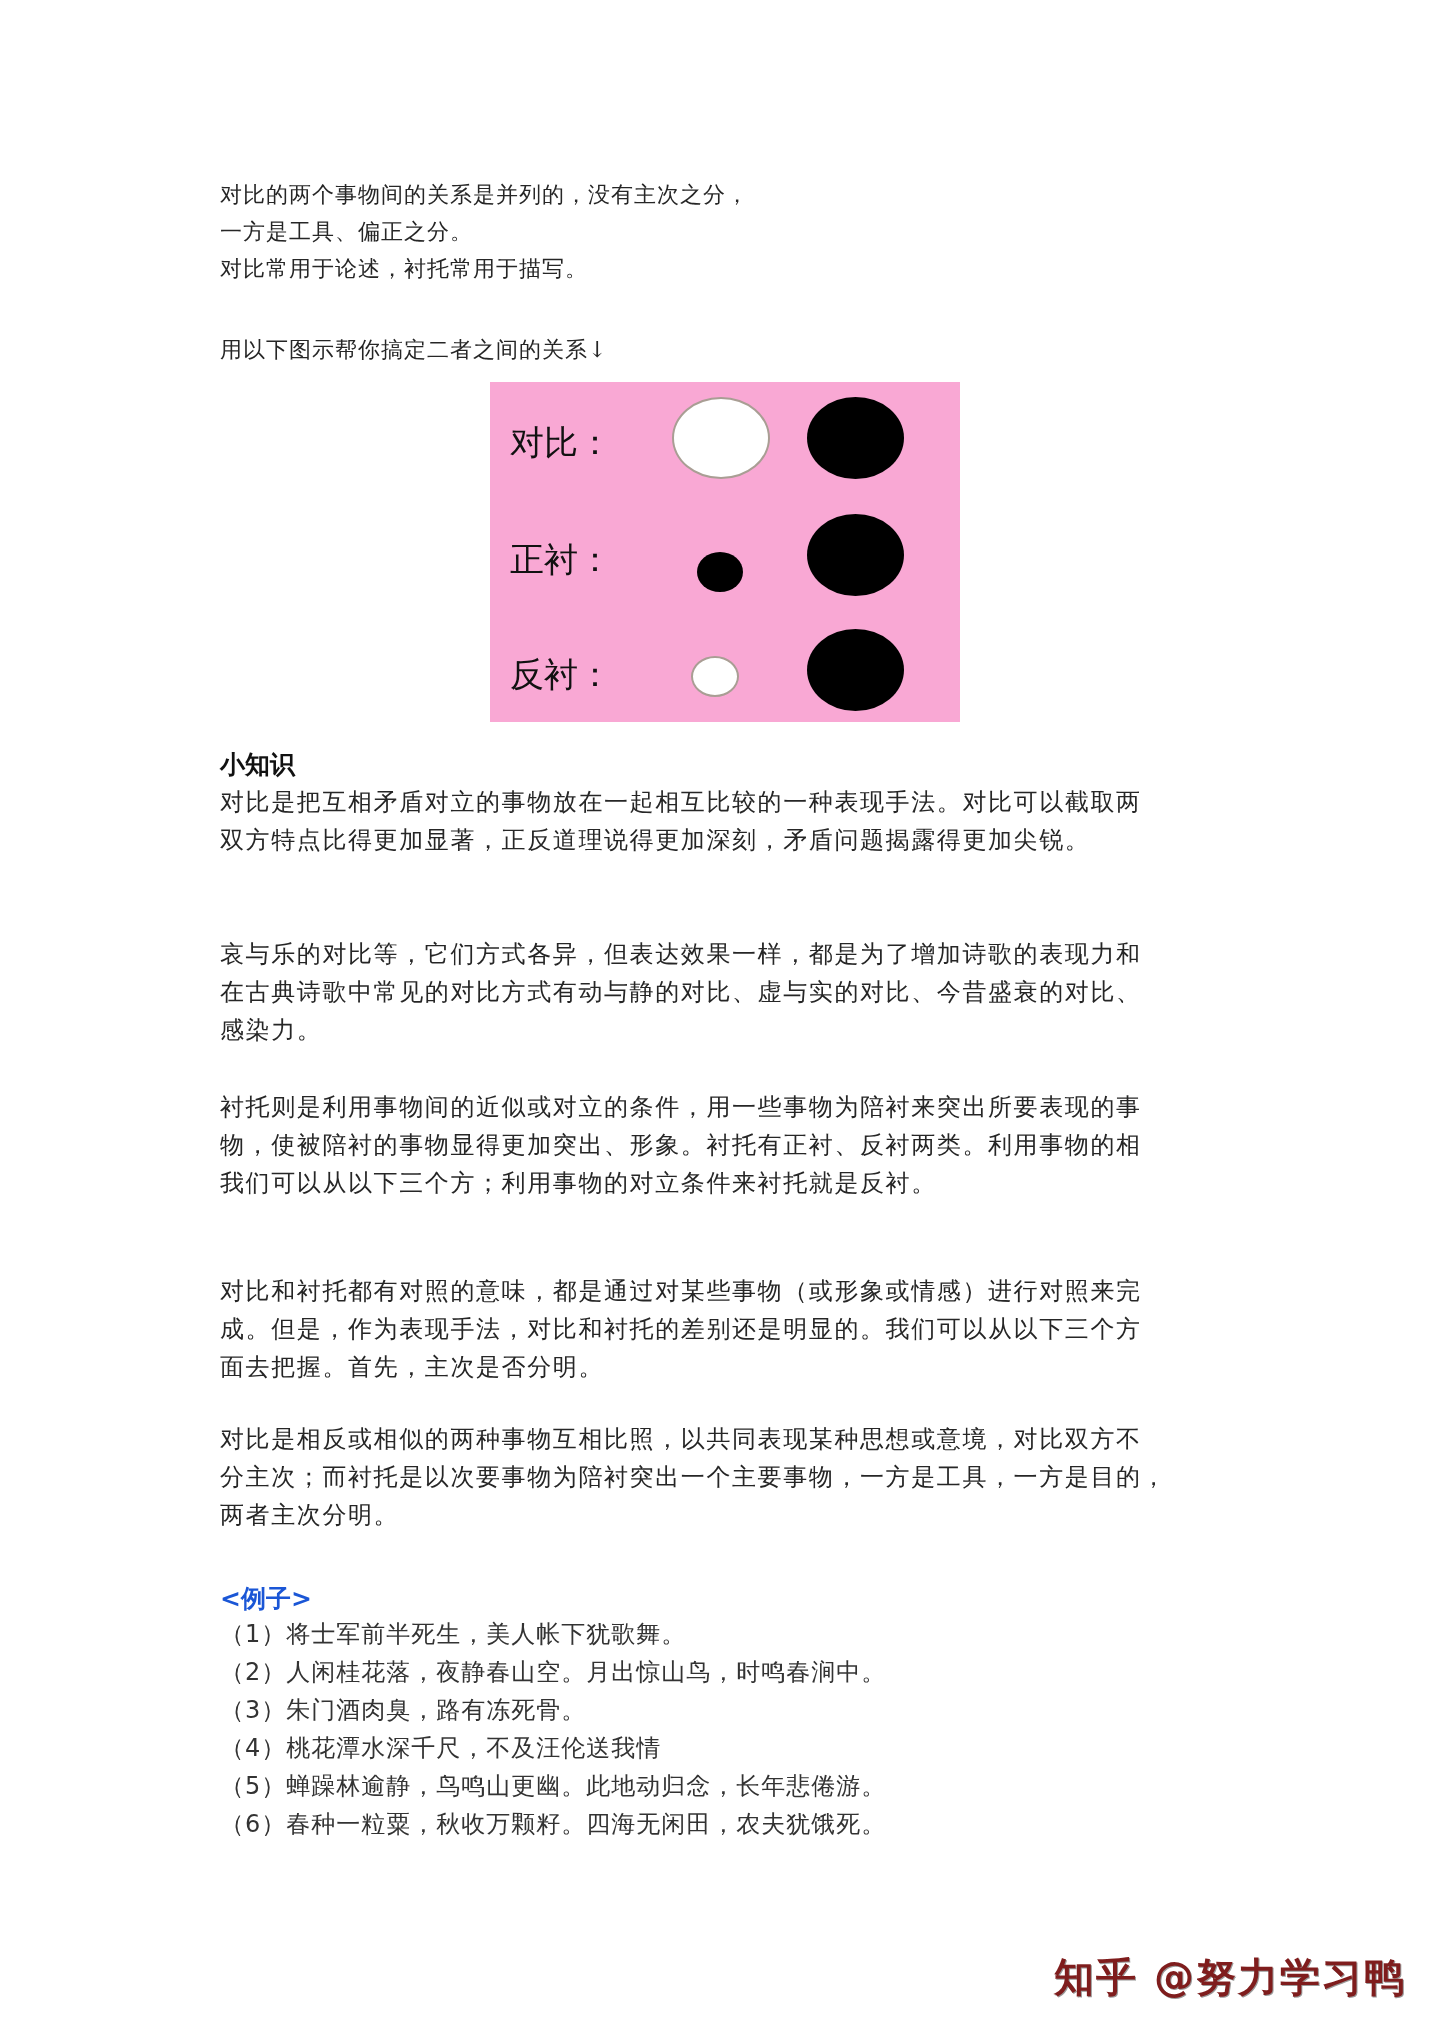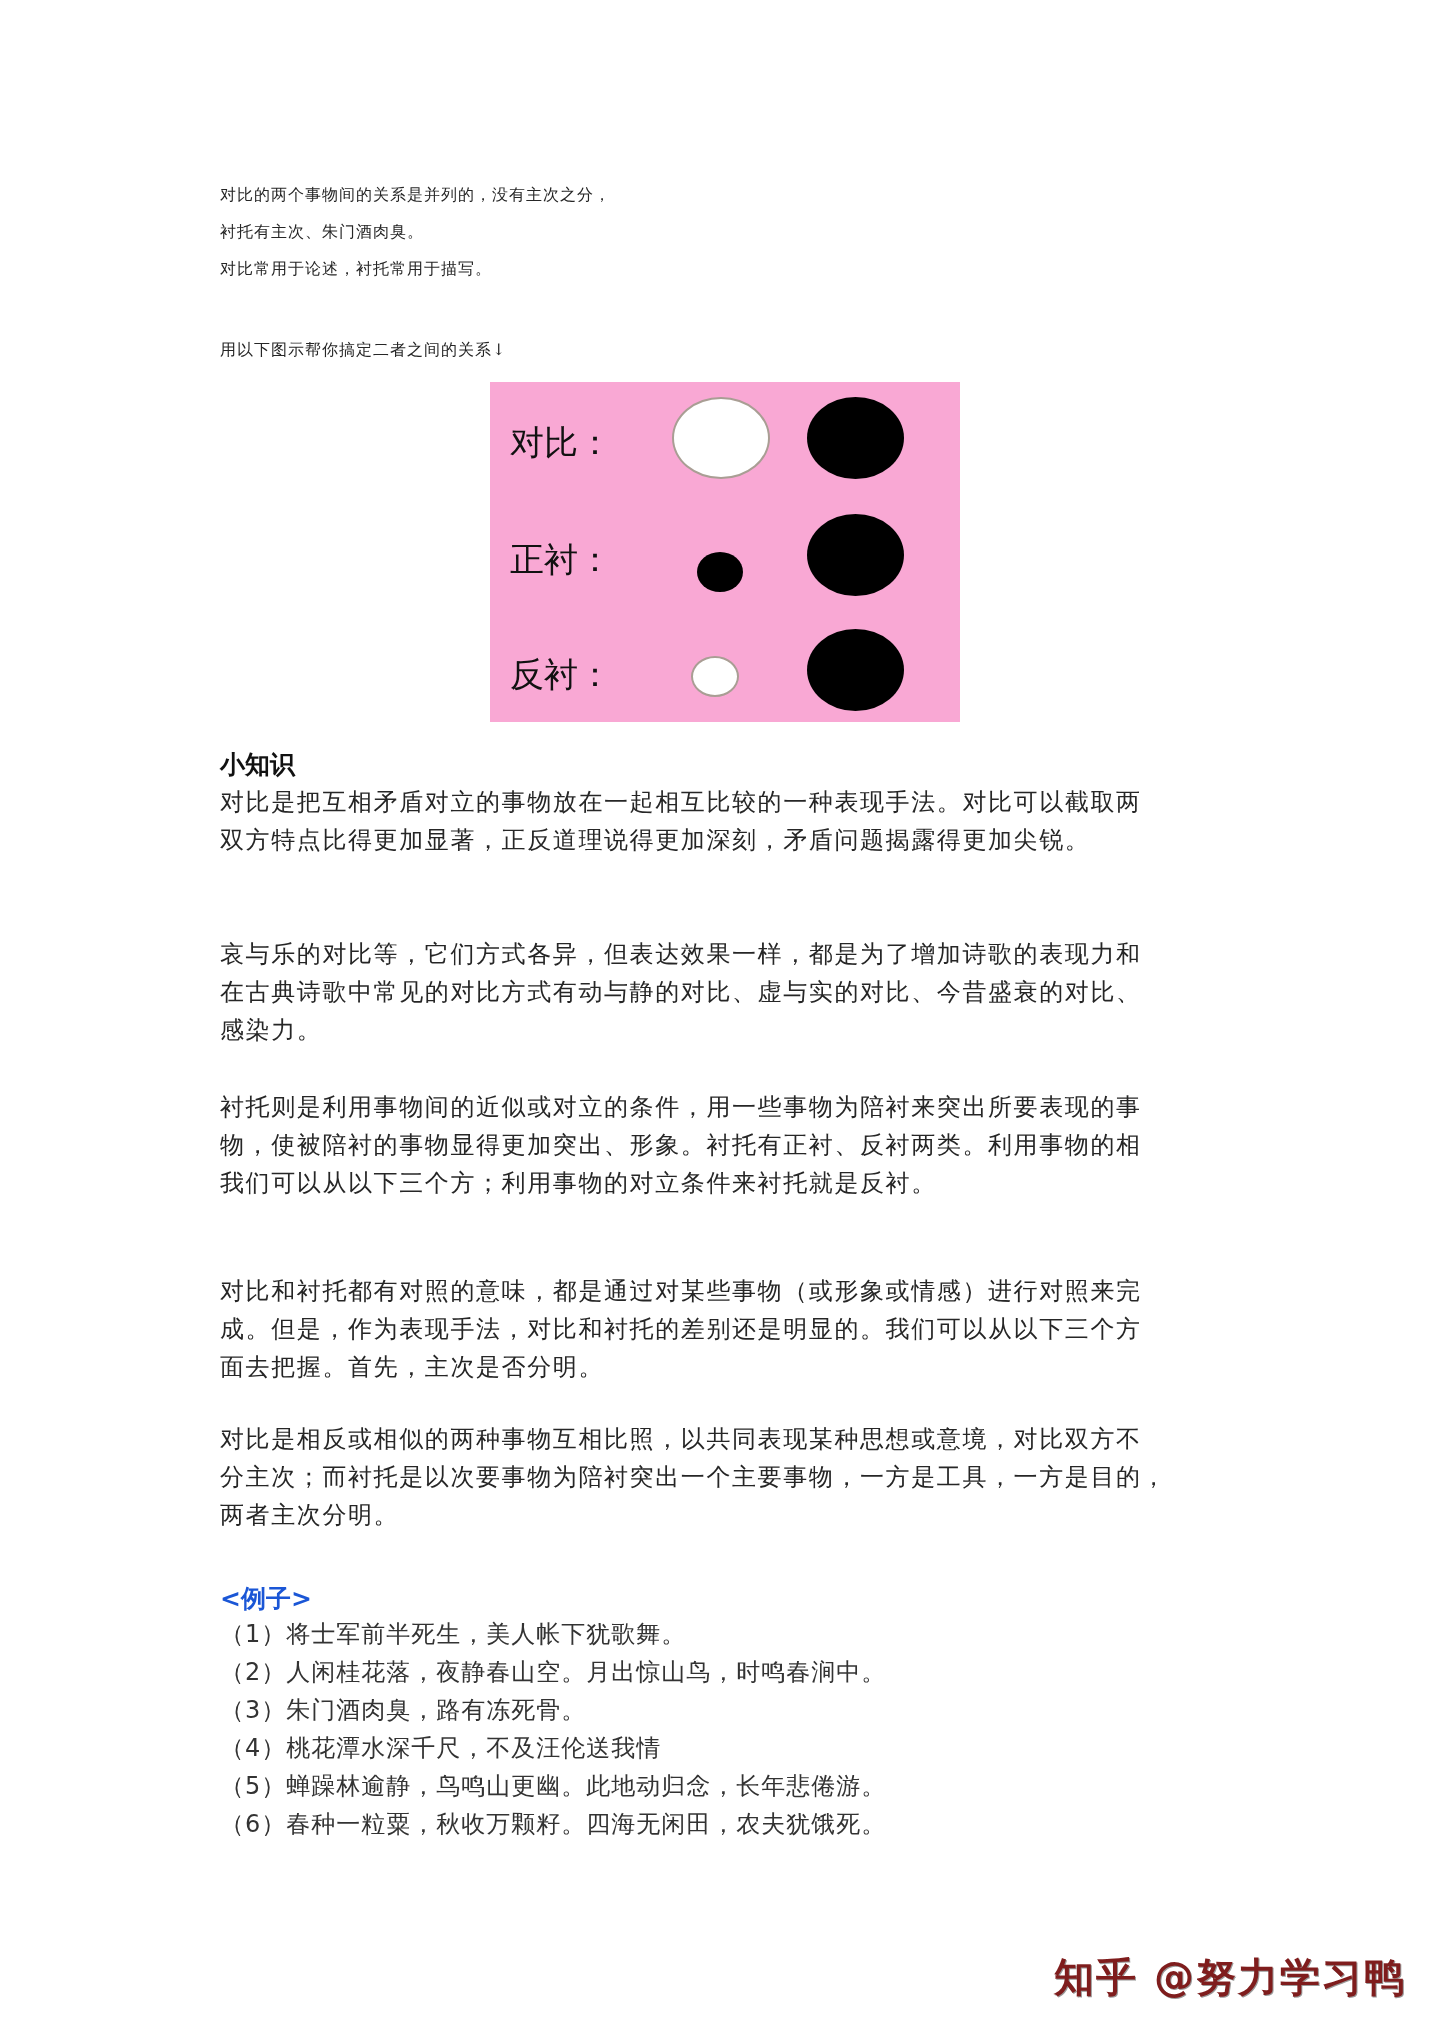--- a/index.html
+++ b/index.html
@@ -1,19 +1,19 @@
 <!DOCTYPE html>
 <html><head>
   <meta charset="utf-8">
   <style>
     html, body { margin: 0; padding: 0; background: #ffffff; }
     body { width: 1440px; height: 2036px; position: relative; overflow: hidden;
       font-family: "DejaVu Serif", "Liberation Serif", serif; color: #262626; }
     .page { position: absolute; left: 0; top: 0; width: 1440px; height: 2036px; }
-    .line { position: absolute; left: 220px; font-size: 16px; line-height: 30px; white-space: nowrap; letter-spacing: 1px; }
+    .line { position: absolute; left: 220px; font-size: 22px; line-height: 30px; white-space: nowrap; letter-spacing: 1px; }
     .para { position: absolute; left: 220px; width: 1010px; font-size: 24px; line-height: 38px; letter-spacing: 1.6px; }
     .para p { margin: 0; white-space: nowrap; }
     .heading { position: absolute; left: 220px; font-size: 25px; font-weight: bold;
       font-family: "DejaVu Sans", "Liberation Sans", sans-serif; color: #111; }
     .example-heading { position: absolute; left: 220px; font-size: 25px; font-weight: bold;
       font-family: "DejaVu Sans", "Liberation Sans", sans-serif; color: #1a56d6; }
     .examples { position: absolute; left: 220px; font-size: 24px; line-height: 38px;
       font-family: "DejaVu Sans", "Liberation Sans", sans-serif; color: #333; letter-spacing: 1px; }
     .examples div { white-space: nowrap; }
 
@@ -26,21 +26,21 @@
     .watermark { position: absolute; right: 34px; top: 1950px; font-size: 40px;
       font-family: "DejaVu Sans", "Liberation Sans", sans-serif; color: #7f1d1d; font-weight: bold;
       text-shadow: 1px 1px 0 #9a9a9a; letter-spacing: 2px; }
   </style>
 </head>
 <body>
 
 <div class="page">
 
   <div class="line" style="top:180px">对比的两个事物间的关系是并列的，没有主次之分，</div>
-  <div class="line" style="top:217px">衬托有主次、朱门酒肉臭。</div>
+  <div class="line" style="top:217px">一方是工具、偏正之分。</div>
   <div class="line" style="top:254px">对比常用于论述，衬托常用于描写。</div>
   <div class="line" style="top:335px">用以下图示帮你搞定二者之间的关系↓</div>
 
   <div class="diagram">
     <div class="dlabel" style="top:38px">对比：</div>
     <div class="ell white" style="left:182px; top:15px; width:98px; height:82px;"></div>
     <div class="ell black" style="left:317px; top:15px; width:97px; height:82px;"></div>
 
     <div class="dlabel" style="top:155px">正衬：</div>
     <div class="ell black" style="left:207px; top:170px; width:46px; height:40px;"></div>

